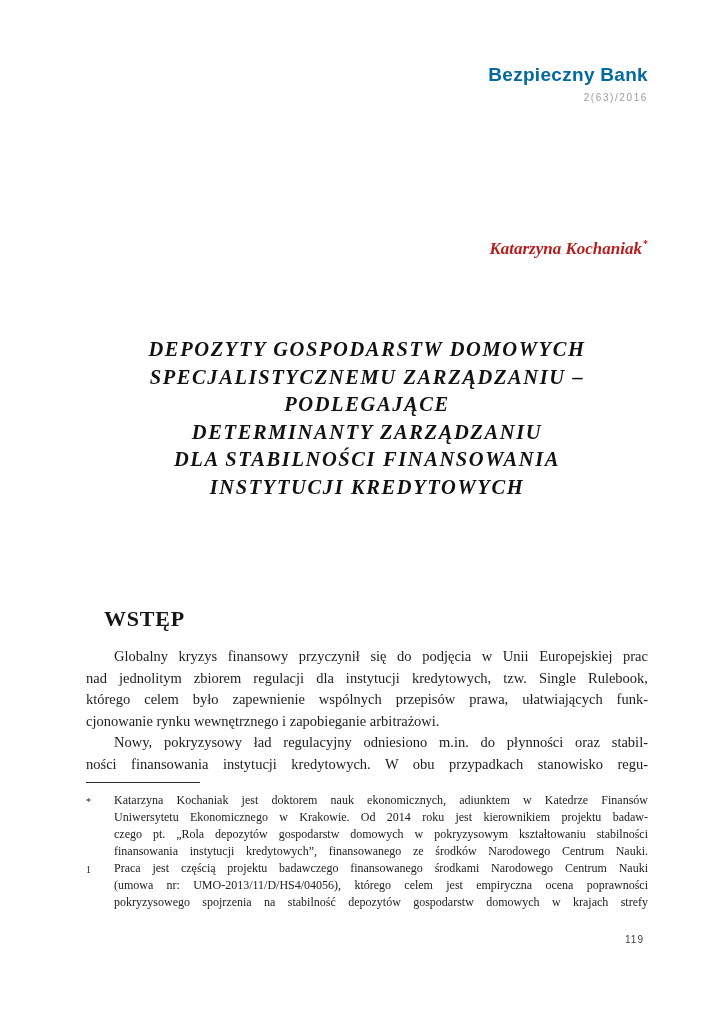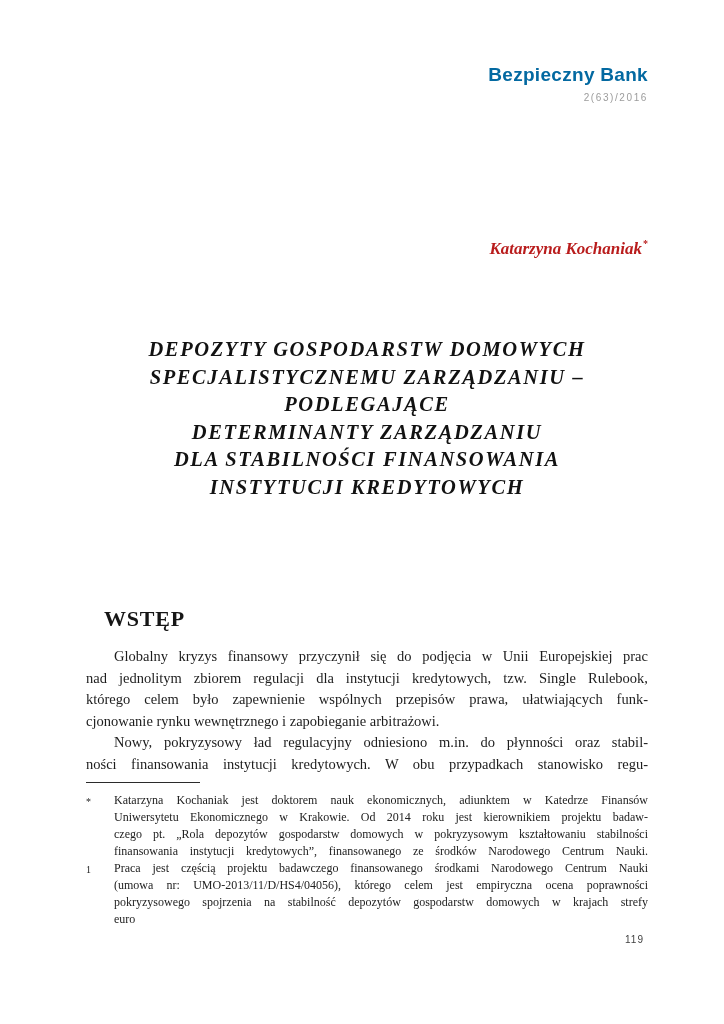--- a/index.html
+++ b/index.html
@@ -109,20 +109,19 @@
         <div class="fline">czego pt. „Rola depozytów gospodarstw domowych w pokryzysowym kształtowaniu stabilności</div>
         <div class="fline">finansowania instytucji kredytowych”, finansowanego ze środków Narodowego Centrum Nauki.</div>
       </div>
     </div>
     <div class="footnote">
       <span class="fnmark">1</span>
       <div class="fntext">
         <div class="fline">Praca jest częścią projektu badawczego finansowanego środkami Narodowego Centrum Nauki</div>
         <div class="fline">(umowa nr: UMO-2013/11/D/HS4/04056), którego celem jest empiryczna ocena poprawności</div>
         <div class="fline">pokryzysowego spojrzenia na stabilność depozytów gospodarstw domowych w krajach strefy</div>
-        <div class="fline last">euro</div>
       </div>
     </div>
   </div>
 
   <div class="pagenum">119</div>
 
 </div>
 
 </body></html>

